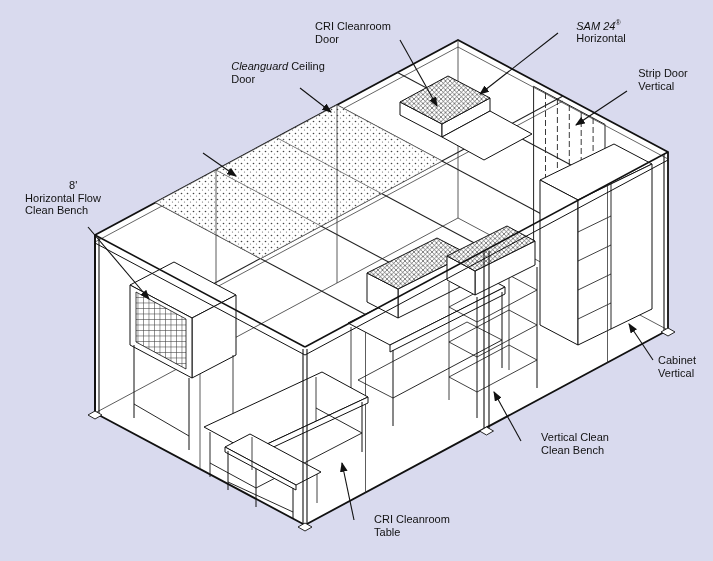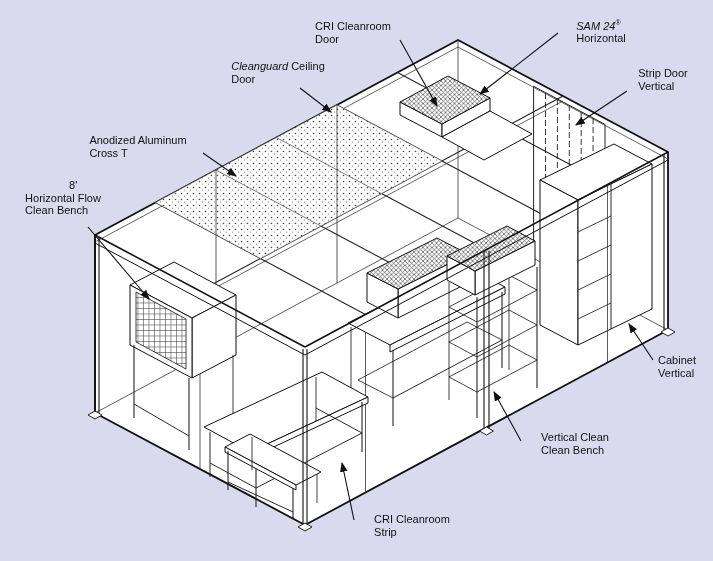--- a/index.html
+++ b/index.html
@@ -221,39 +221,35 @@
 <div class="label" style="left:663px;top:67px">
   <div>Strip Door</div>
   <div>Vertical</div>
 </div>
 
 <div class="label" style="left:278px;top:60px">
   <div><span class="it">Cleanguard</span><span> Ceiling</span></div>
   <div>Door</div>
 </div>
 
-<div class="label" style="left:138px;top:134px">
-  <div>Anodized Aluminum</div>
-  <div>Cross T</div>
-</div>
 
 <div class="label" style="left:63px;top:179px">
   <div style="padding-left:44px">8'</div>
   <div>Horizontal Flow</div>
   <div>Clean Bench</div>
 </div>
 
 <div class="label" style="left:677px;top:354px">
   <div>Cabinet</div>
   <div>Vertical</div>
 </div>
 
 <div class="label" style="left:575px;top:431px">
   <div>Vertical Clean</div>
   <div>Clean Bench</div>
 </div>
 
 <div class="label" style="left:412px;top:513px">
   <div>CRI Cleanroom</div>
-  <div>Strip</div>
+  <div>Table</div>
 </div>
 
 </div>
 
 </body></html>

